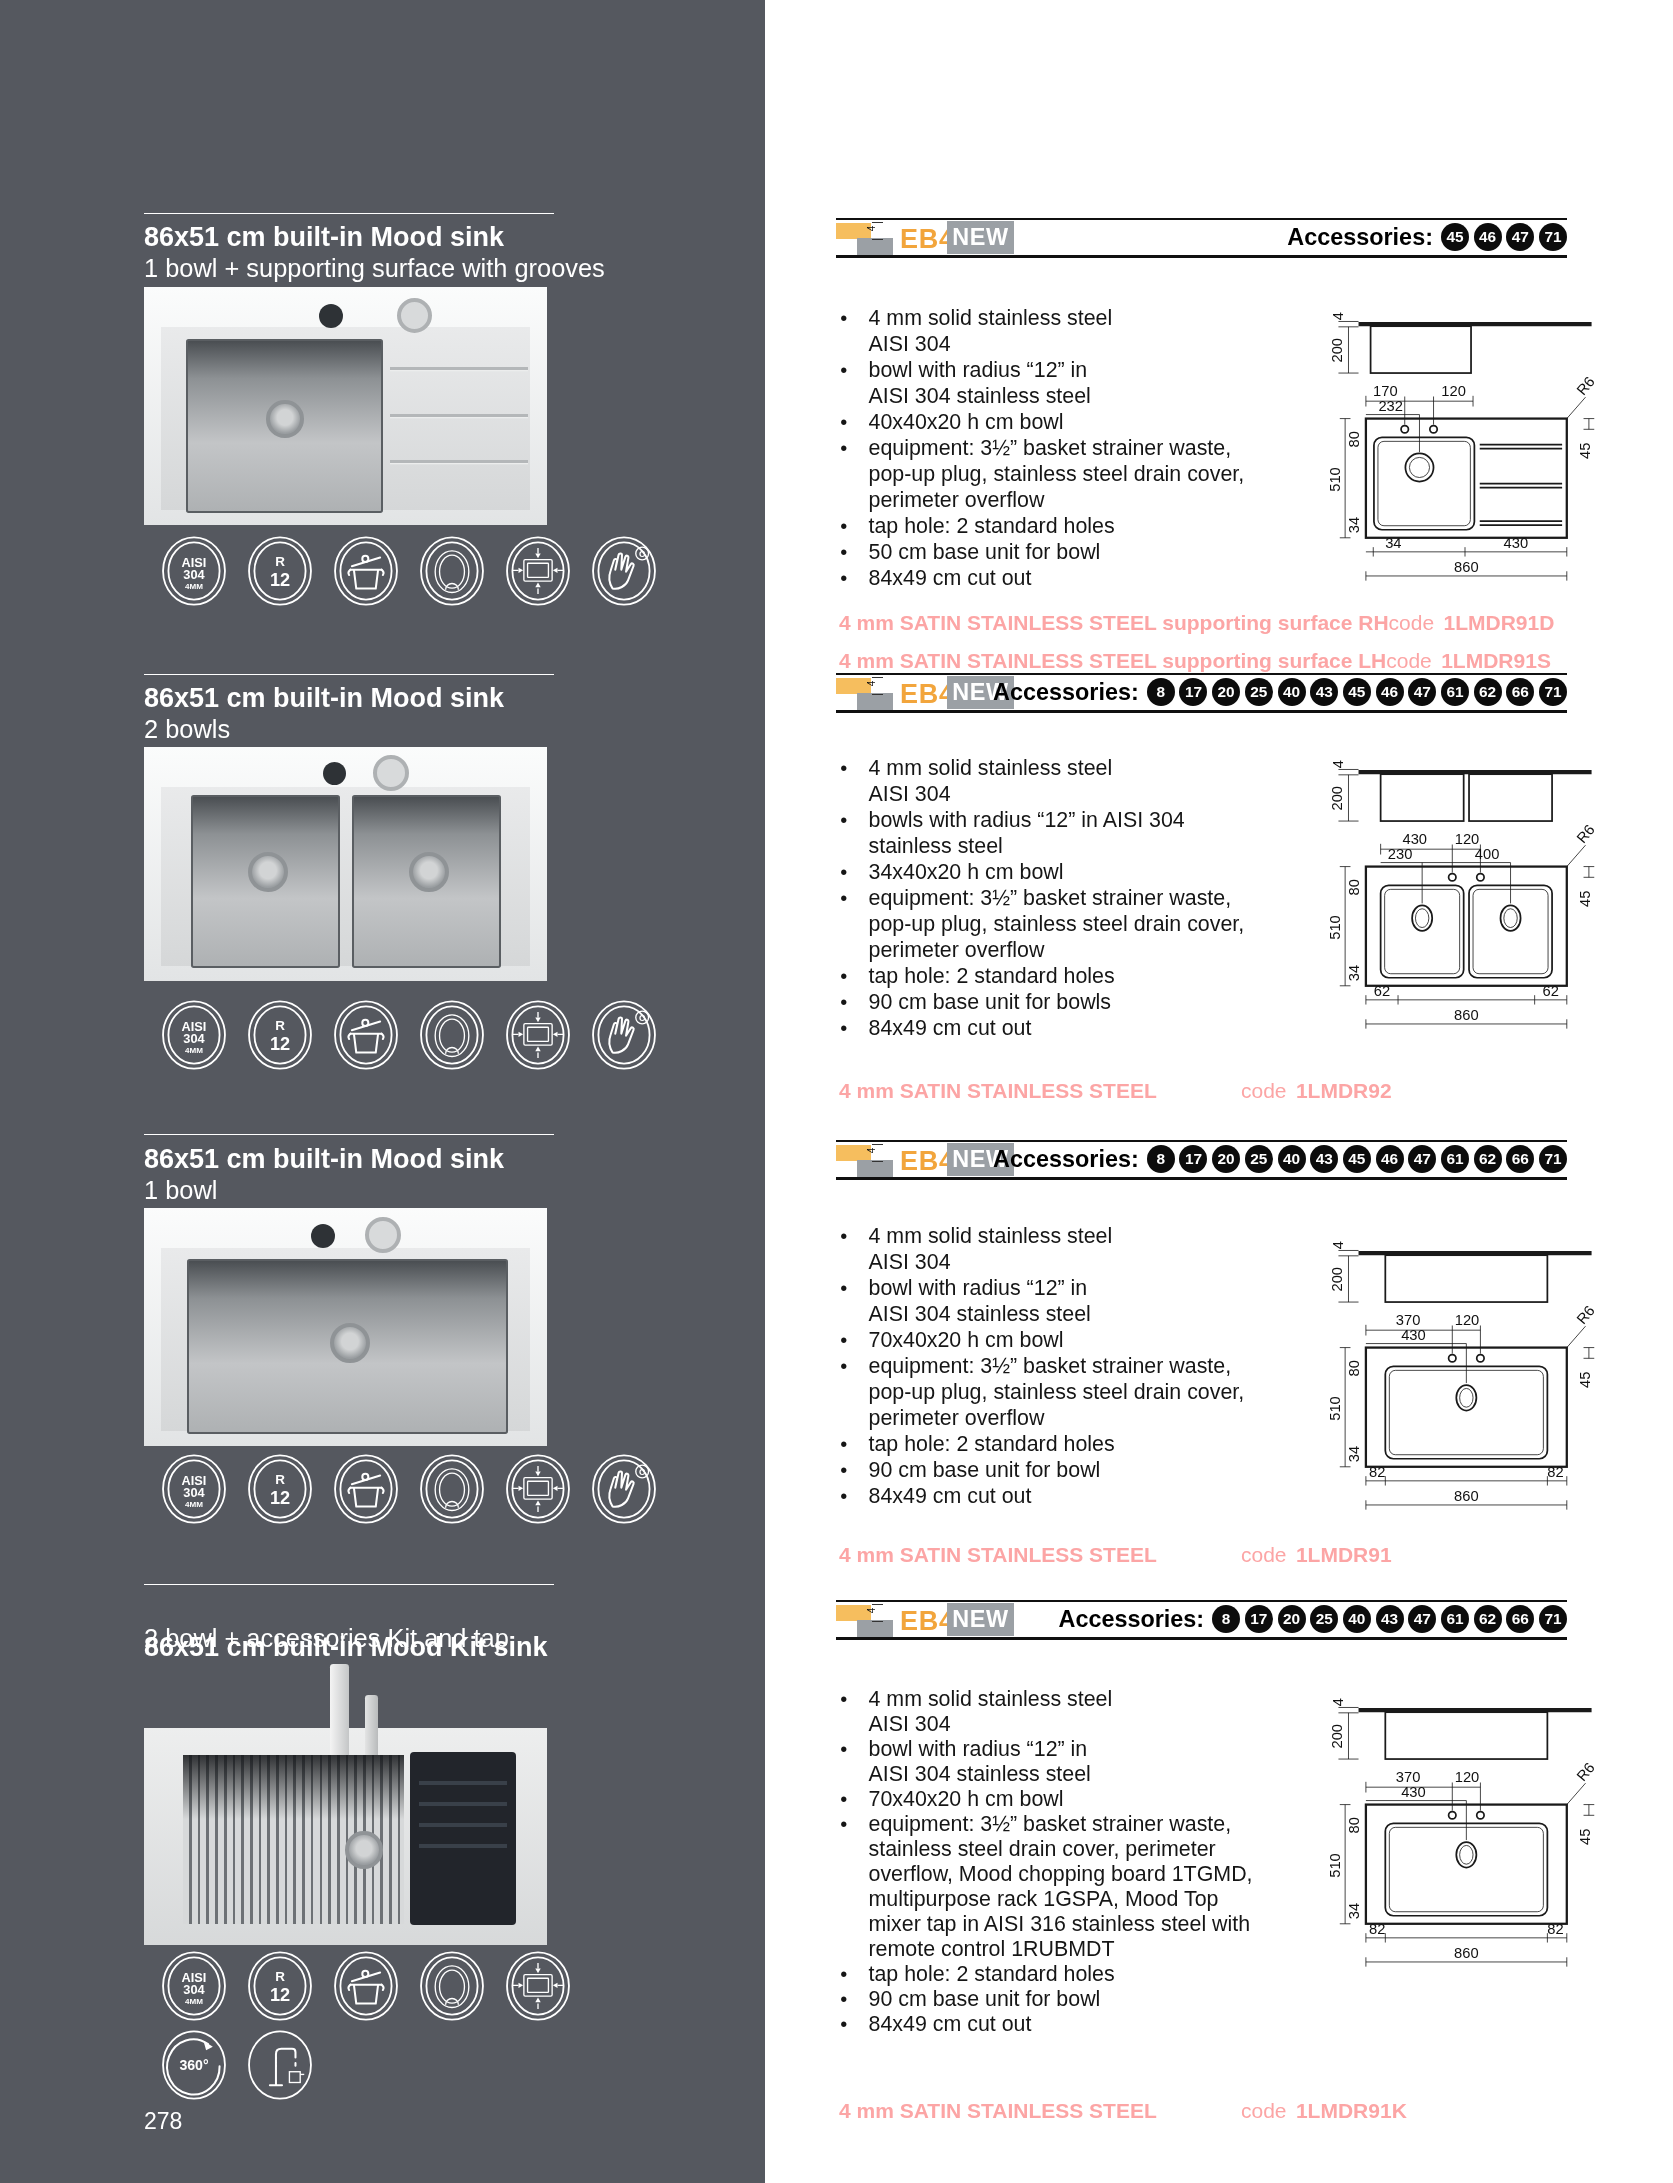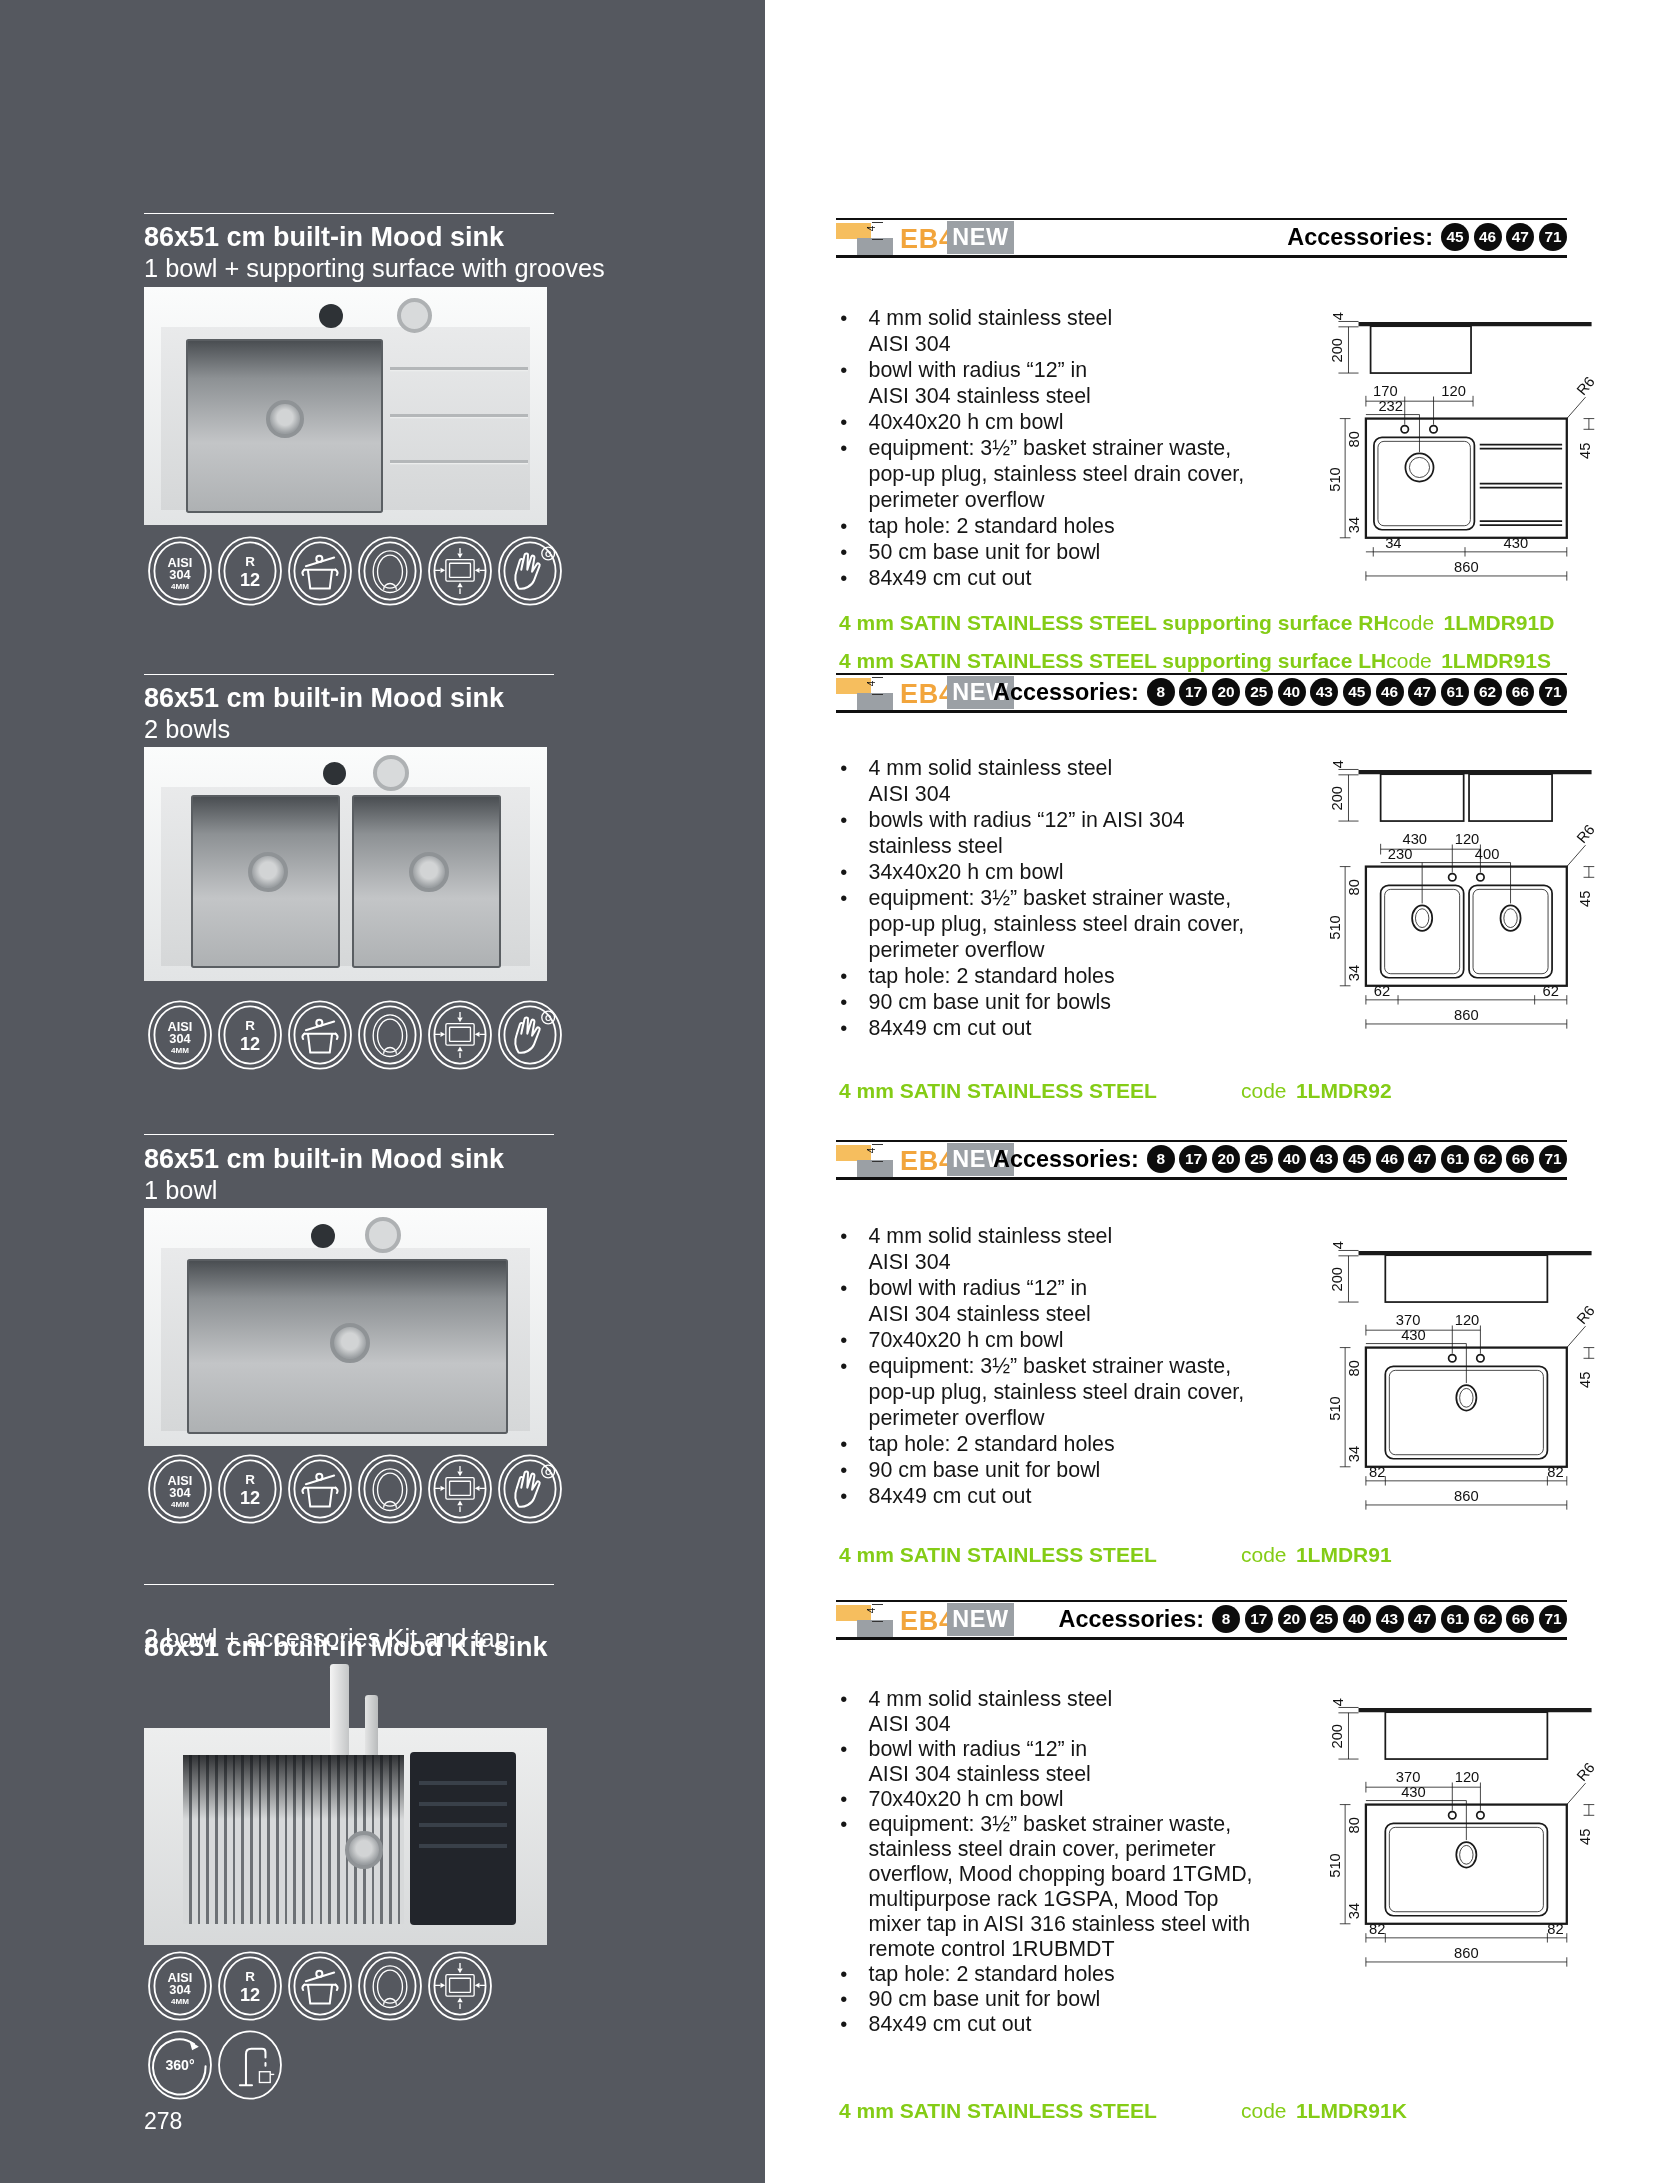--- a/index.html
+++ b/index.html
@@ -19,21 +19,21 @@
   .knob-steel{position:absolute;border-radius:50%;background:#d8dadb;border:4.7px solid #aeb1b3}
   .bowl{position:absolute;background:linear-gradient(180deg,#4a4e52 0%,#8d9194 22%,#c3c5c7 60%,#aeb1b3 100%);border:2px solid #5a5e62;border-radius:2.7px}
   .drain{position:absolute;border-radius:50%;border:4px solid #8f9396;background:radial-gradient(circle at 50% 45%,#d2d4d5 0 35%,#9a9ea1 70%)}
   .groove{position:absolute;height:2.7px;background:#b4b7b9;box-shadow:0 1.3px 0 #eceded}
   .mat{position:absolute;background:repeating-linear-gradient(90deg,#d7d9da 0 6px,#6d7175 6px 8.7px)}
   .mat::before{content:"";position:absolute;inset:0;background:linear-gradient(180deg,rgba(18,20,23,.85),rgba(18,20,23,0) 38%)}
   .board{position:absolute;background:#22252b;border-radius:4px}
   .board::before{content:"";position:absolute;left:9.4px;right:9.4px;top:12px;height:94px;
       background:repeating-linear-gradient(180deg,transparent 0 17.4px,#394049 17.4px 21px)}
   .tap{position:absolute;background:linear-gradient(90deg,#f4f4f4,#c4c6c7);border-radius:3.3px}
-  .icon-row{position:absolute;left:145px;display:flex;gap:0}
+  .icon-row{position:absolute;left:159px;display:flex;gap:16px}
   svg.pict{width:70px;height:70px;display:block}
   .po{fill:none;stroke:#fff;stroke-width:2.7}
   .pg{fill:none;stroke:#fff;stroke-width:3;stroke-linecap:round;stroke-linejoin:round}
   .pthin{fill:none;stroke:#fff;stroke-width:2}
   .pt{fill:#fff;font-weight:bold;text-anchor:middle}
   .pf{fill:#fff;stroke:none}
   .page-num{position:absolute;left:144px;color:#fff;font-size:23px}
 
   
   .band{position:absolute;left:836px;width:731px;height:40px}
@@ -48,21 +48,21 @@
           color:#fff;font-size:23.4px;font-weight:bold;letter-spacing:0.7px}
   .accwrap{position:absolute;right:0;top:5.4px;display:flex;align-items:center;gap:8px}
   .acclabel{font-size:23.4px;font-weight:bold;color:#000;white-space:nowrap}
   .accrow{display:flex;gap:4.7px}
   .acc-circle{width:28px;height:28px;border-radius:50%;background:#0c0c0c;color:#fff;font-size:15.4px;font-weight:bold;
               display:flex;align-items:center;justify-content:center}
   .bullets{position:absolute;left:839px;width:469px}
   .bl{position:relative;height:26px;line-height:26px;font-size:21.4px;color:#161616;padding-left:29.5px;white-space:nowrap}
   .tight .bl{height:25px;line-height:25px}
   .bl .dot{position:absolute;left:1.3px;top:0;font-size:20px}
-  .codeline{position:absolute;left:839px;font-size:21px;white-space:nowrap;color:#84cc16}
+  .codeline{position:absolute;left:839px;font-size:21px;white-space:nowrap;color:#fca5a5}
   .codeline .clabel{font-weight:bold;display:inline-block;min-width:402px}
   .codeline .cword{margin-right:9.4px}
   .codeline .cval{font-weight:bold}
   svg.tdraw{position:absolute;left:1329px;width:268px;height:298px}
   .dl{stroke:#1a1a1a;stroke-width:2.6;fill:none}
   .db{stroke:#1a1a1a;stroke-width:3.4;fill:none}
   .dt{stroke:#1a1a1a;stroke-width:1.2;fill:none}
   .dth{stroke:#1a1a1a;stroke-width:6.5;fill:none}
   .ddm{font-size:22px;fill:#111;text-anchor:middle}
 </style>

